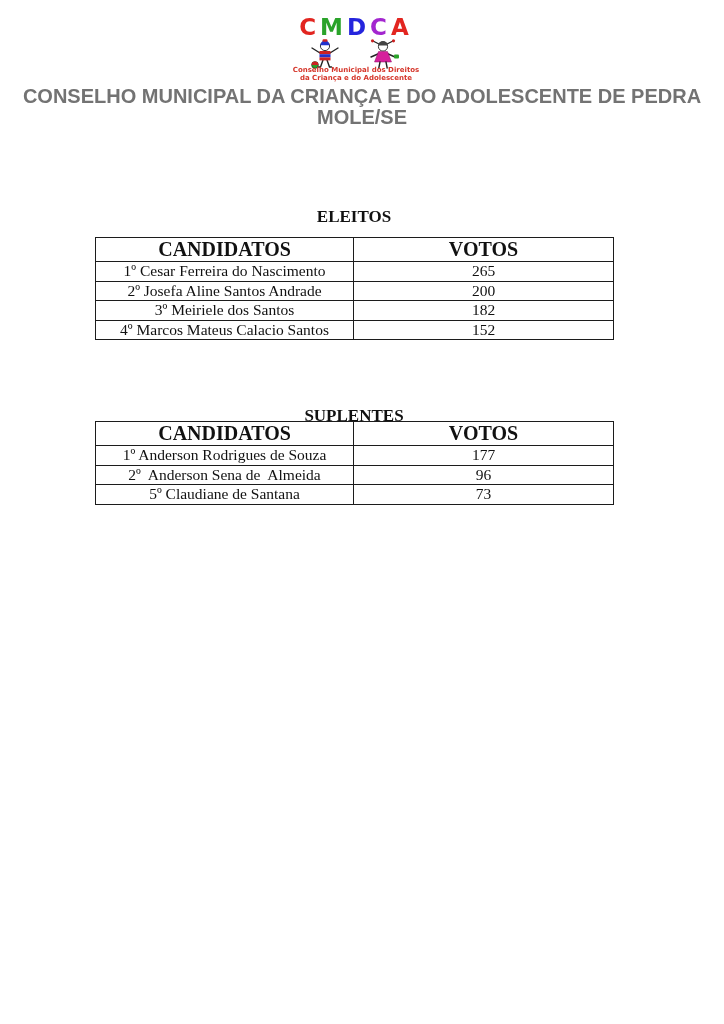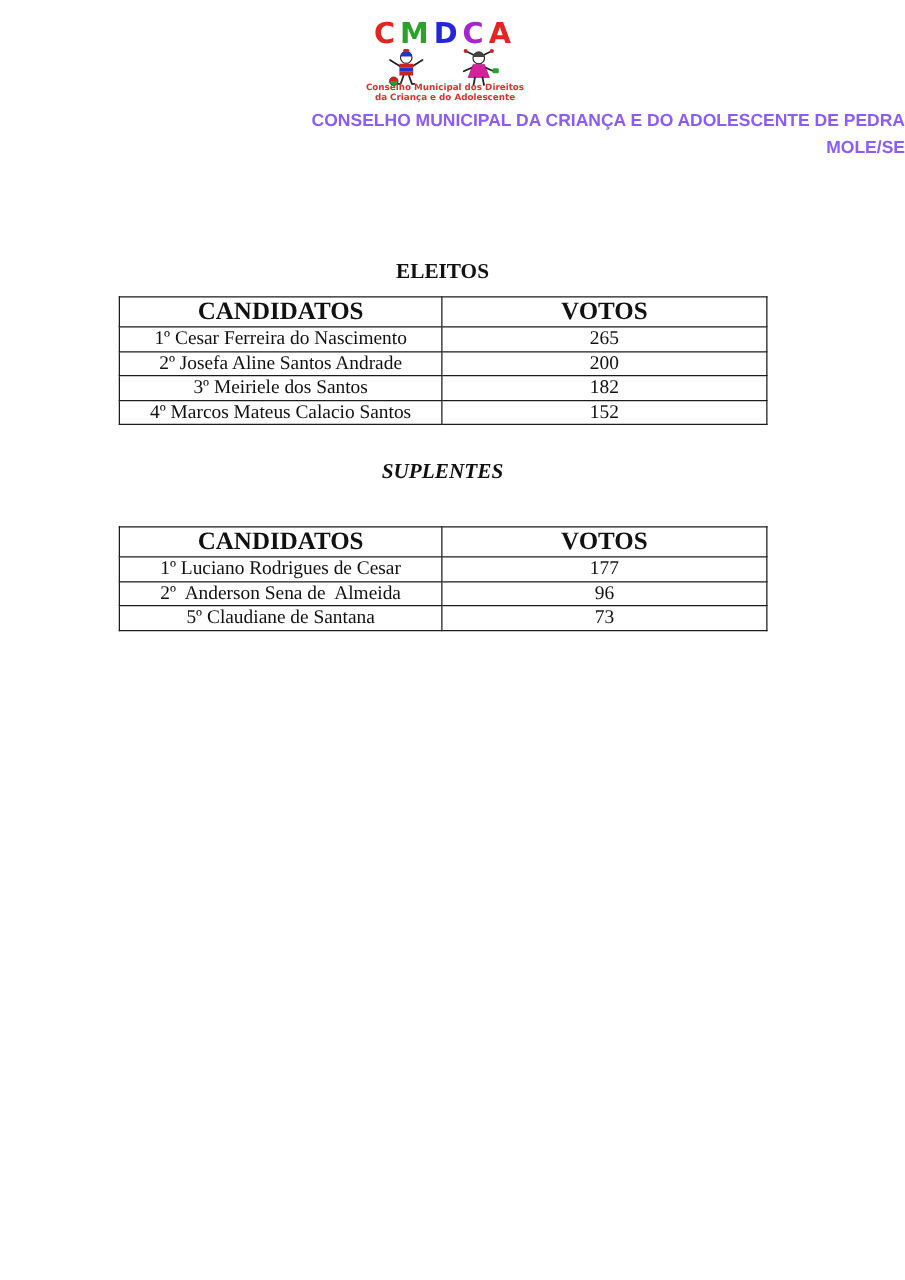--- a/index.html
+++ b/index.html
@@ -46,41 +46,41 @@
     color: #d5362b;
     margin-top: -2px;
   }
 
   
   .doc-title {
     position: absolute;
     top: 86px;
     left: 0;
     width: 724px;
-    text-align: right;
+    text-align: center;
     font-family: "Liberation Sans", sans-serif;
     font-weight: 600;
-    font-size: 14px;
+    font-size: 20px;
     line-height: 21px;
-    color: #8b5cf6;
+    color: #737373;
   }
 
   
   .section-heading {
     position: absolute;
     left: 95px;
     width: 518px;
     text-align: center;
     font-family: "Liberation Serif", serif;
     font-weight: 700;
     font-size: 17px;
     color: #111111;
   }
   .heading-eleitos   { top: 207px; }
-  .heading-suplentes { top: 367px; font-style: italic; }
+  .heading-suplentes { top: 406px; }
 
   
   table.votes {
     position: absolute;
     left: 95px;
     width: 518px;
     border-collapse: collapse;
     table-layout: fixed;
     font-family: "Liberation Serif", serif;
     font-size: 15.5px;
@@ -207,21 +207,21 @@
     <colgroup>
         <col class="col-candidates">
         <col class="col-votes">
       </colgroup>
     <tbody>
         <tr>
       <th>CANDIDATOS</th>
       <th>VOTOS</th>
     </tr>
     <tr>
-      <td class="cell-candidate">1º Luciano Rodrigues de Cesar</td>
+      <td class="cell-candidate">1º Anderson Rodrigues de Souza</td>
       <td class="cell-votes">177</td>
     </tr>
     <tr>
       <td class="cell-candidate">2º  Anderson Sena de  Almeida</td>
       <td class="cell-votes">96</td>
     </tr>
     <tr>
       <td class="cell-candidate">5º Claudiane de Santana</td>
       <td class="cell-votes">73</td>
     </tr>

